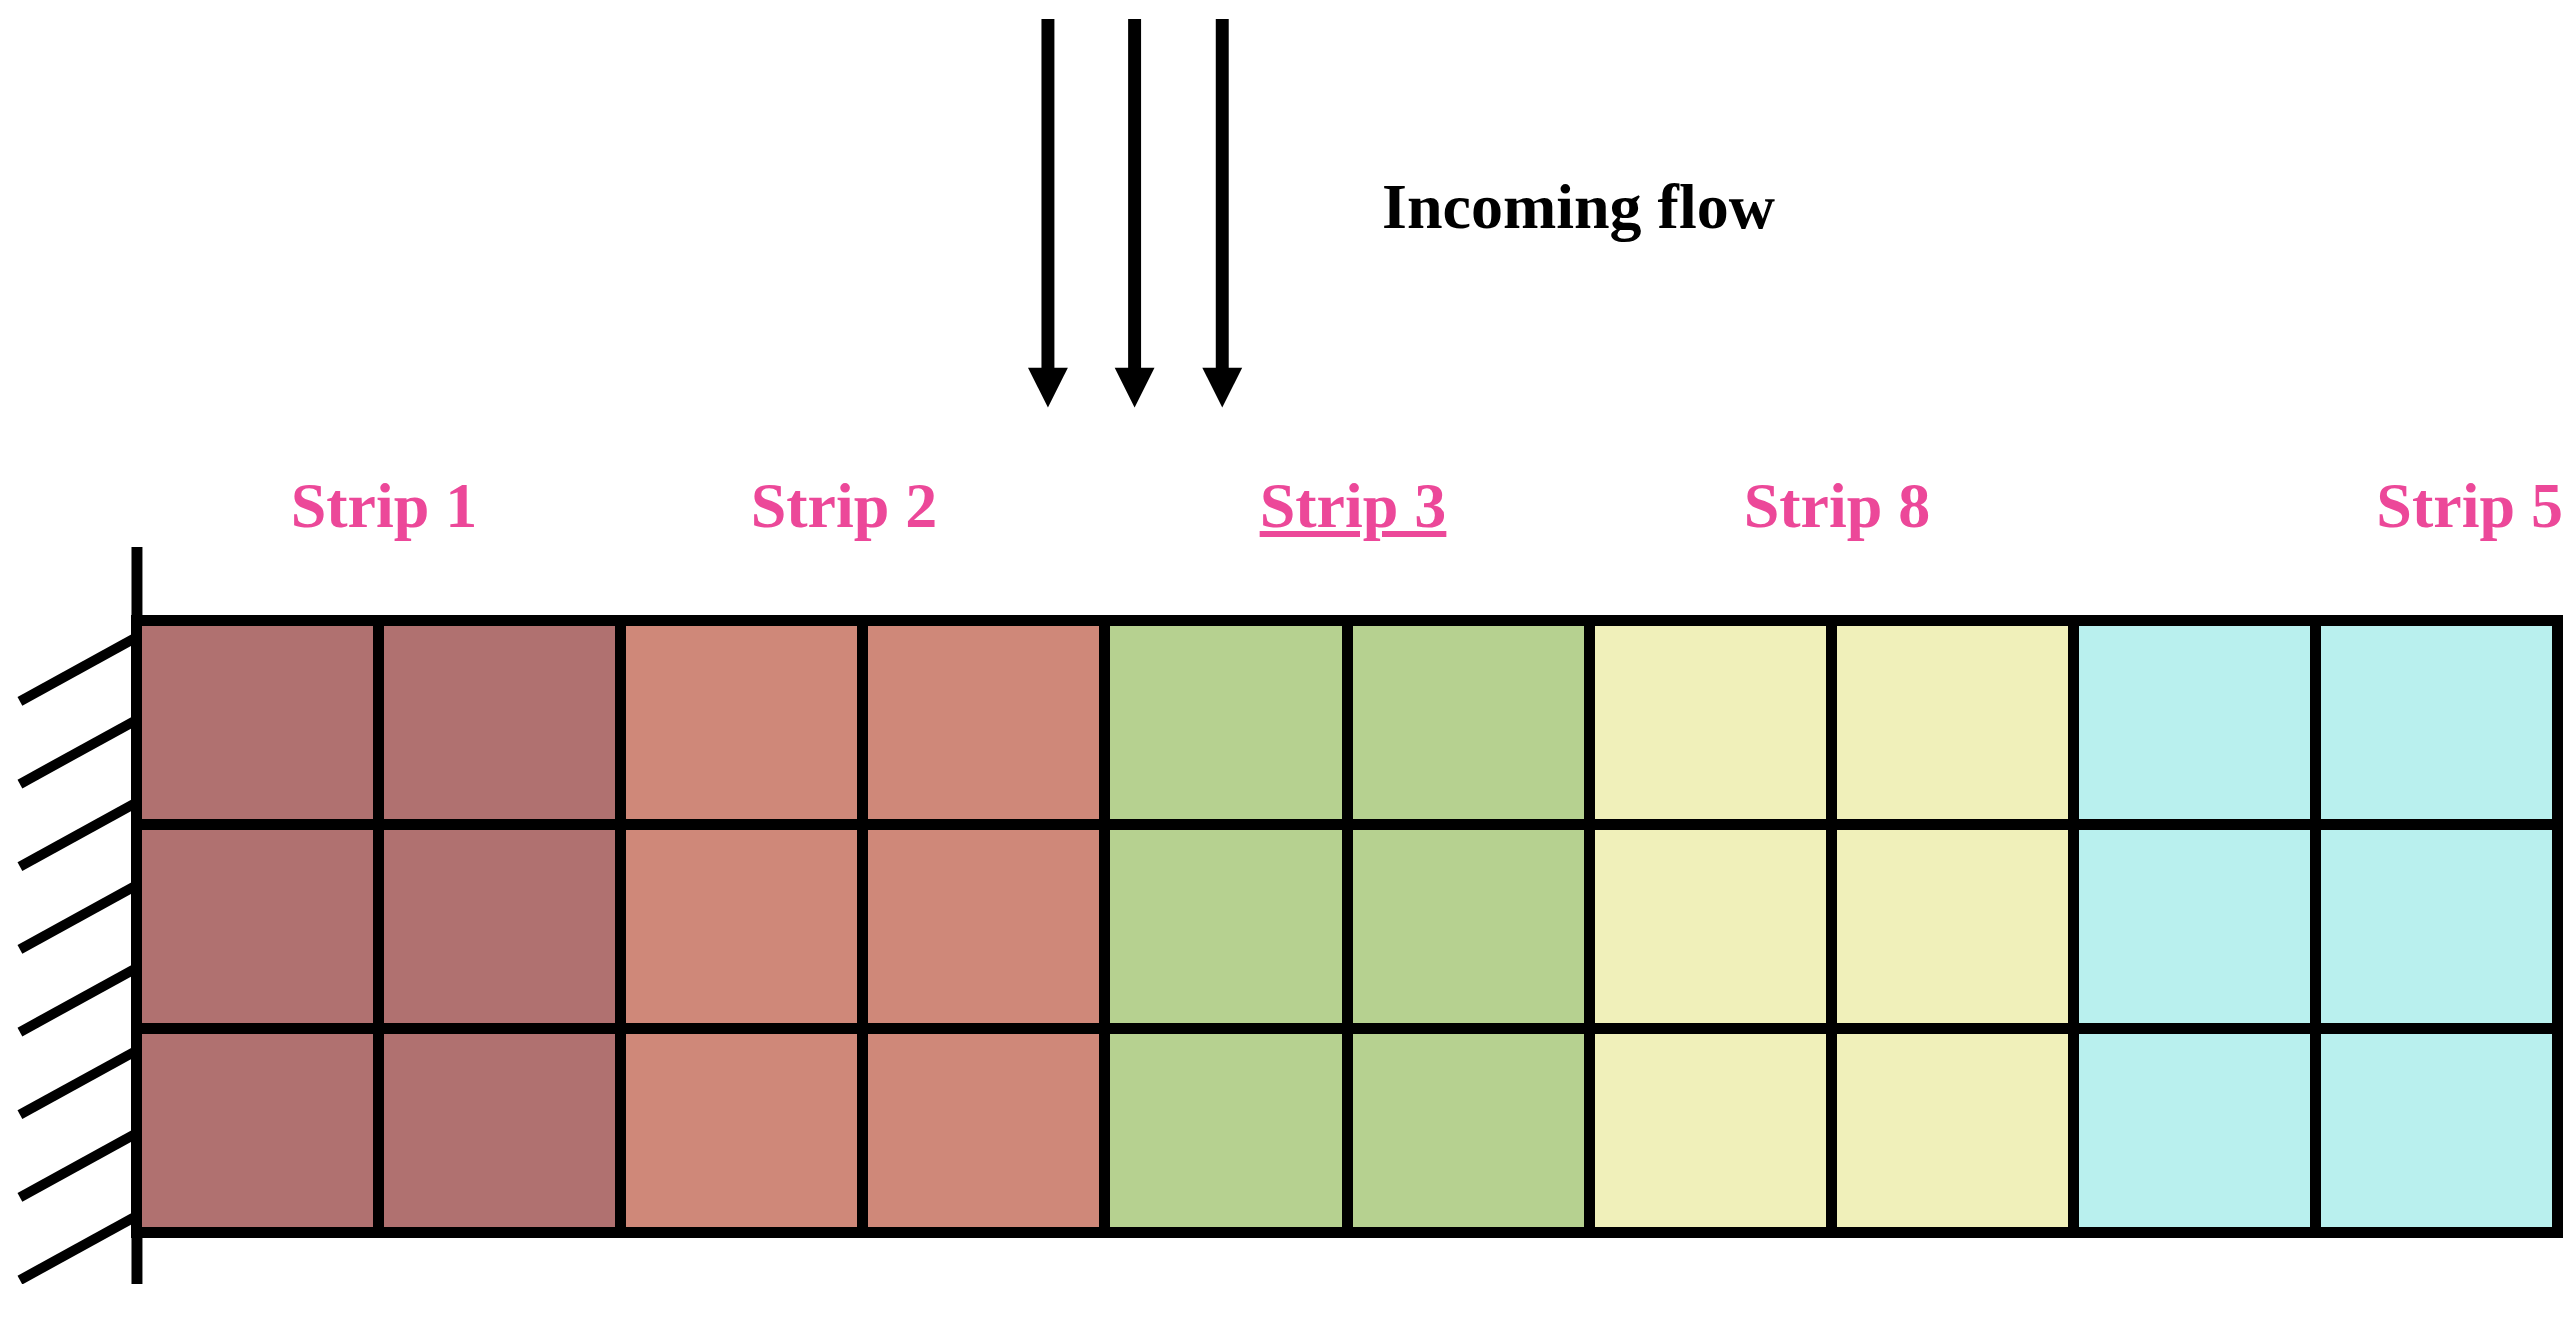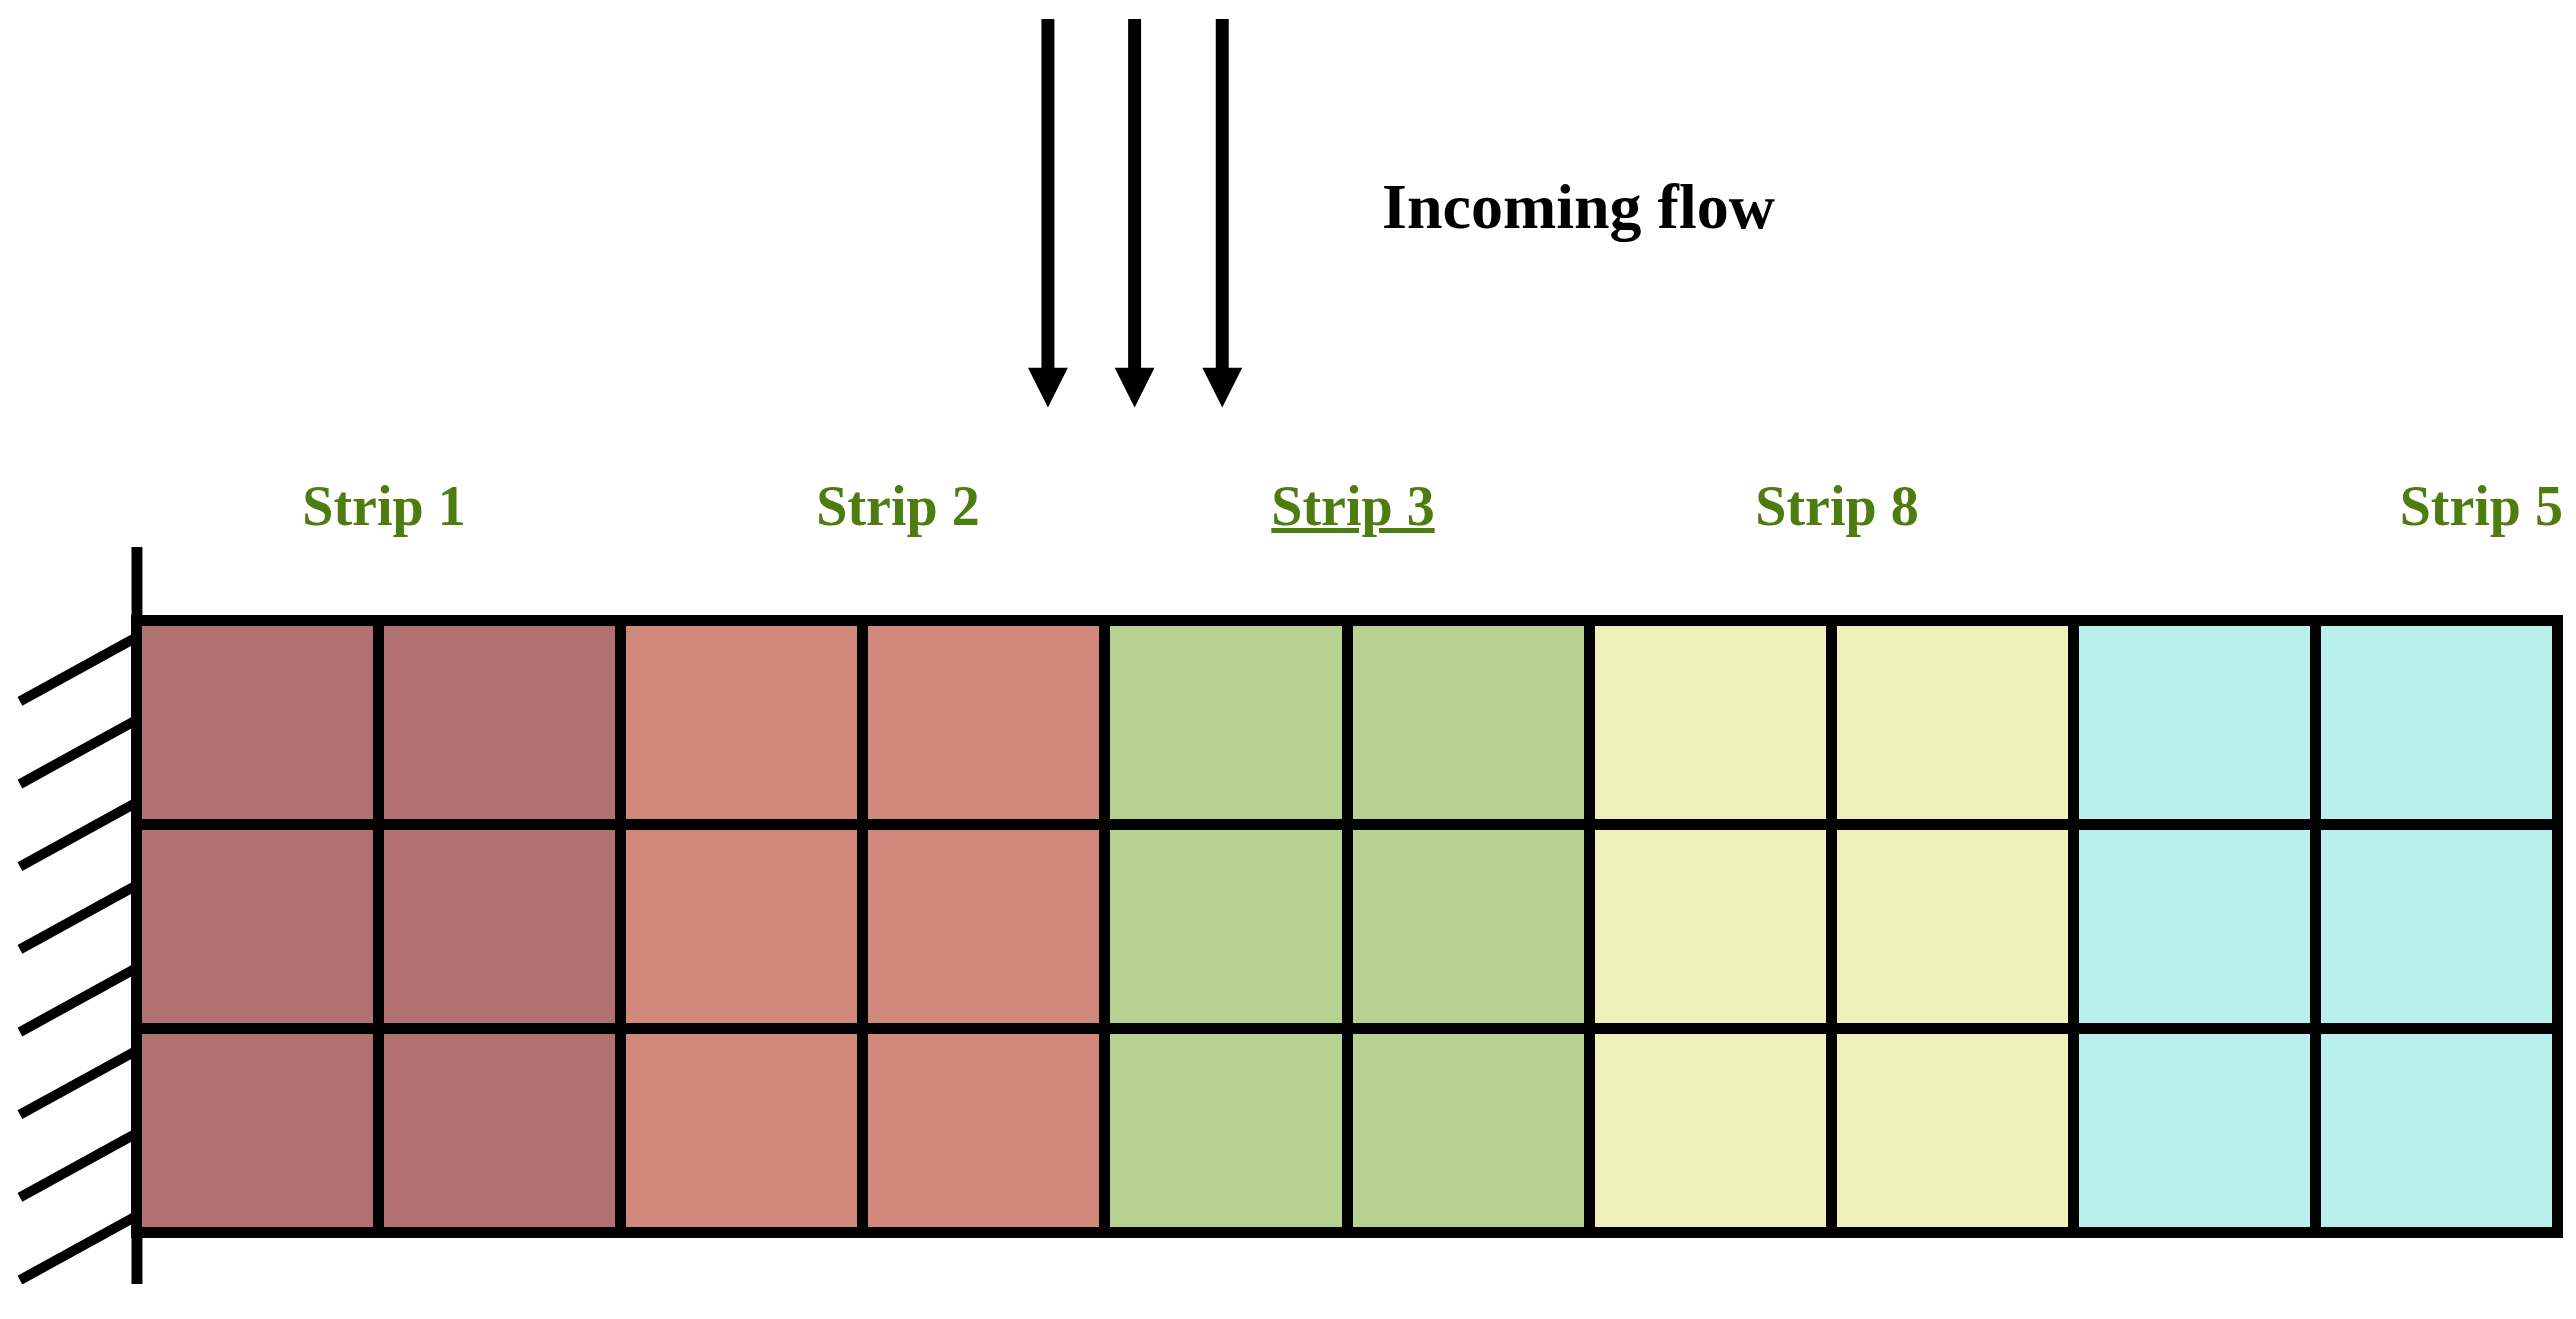--- a/index.html
+++ b/index.html
@@ -29,24 +29,24 @@
     font-size: 64px;
     line-height: 66px;
     font-weight: 700;
     color: #000000;
     white-space: nowrap;
   }
   .strip-label {
     position: absolute;
     top: 469px;
     width: 484px;
-    font-size: 56px;
+    font-size: 64px;
     line-height: 74px;
     font-weight: 700;
-    color: #4d7c0f;
+    color: #ec4899;
     text-align: center;
     white-space: nowrap;
   }
   .strip-grid {
     position: absolute;
     left: 131px;
     top: 615px;
     width: 2432px;
     height: 623px;
     box-sizing: border-box;
@@ -93,21 +93,21 @@
           <line x1="140" y1="1136" x2="20" y2="1202" stroke="#000000" stroke-width="10"></line>
           <line x1="140" y1="1219" x2="20" y2="1285" stroke="#000000" stroke-width="10"></line>
         </g>
     </g>
   </svg>
 
   <div class="flow-label">Incoming flow</div>
 
   <div>
       <div class="strip-label" style="left: 142px;">Strip 1</div>
-      <div class="strip-label" style="left: 656px;">Strip 2</div>
+      <div class="strip-label" style="left: 602px;">Strip 2</div>
       <div class="strip-label" style="left: 1111px; text-decoration: underline;">Strip 3</div>
       <div class="strip-label" style="left: 1595px;">Strip 8</div>
       <div class="strip-label" style="left: 2079px; text-align: right;">Strip 5</div>
     </div>
 
   <div class="strip-grid" style="background: rgb(0, 0, 0);">
       <div class="grid-cell" style="background: rgb(176, 113, 112);"></div>
       <div class="grid-cell" style="background: rgb(176, 113, 112);"></div>
       <div class="grid-cell" style="background: rgb(207, 136, 121);"></div>
       <div class="grid-cell" style="background: rgb(207, 136, 121);"></div>

